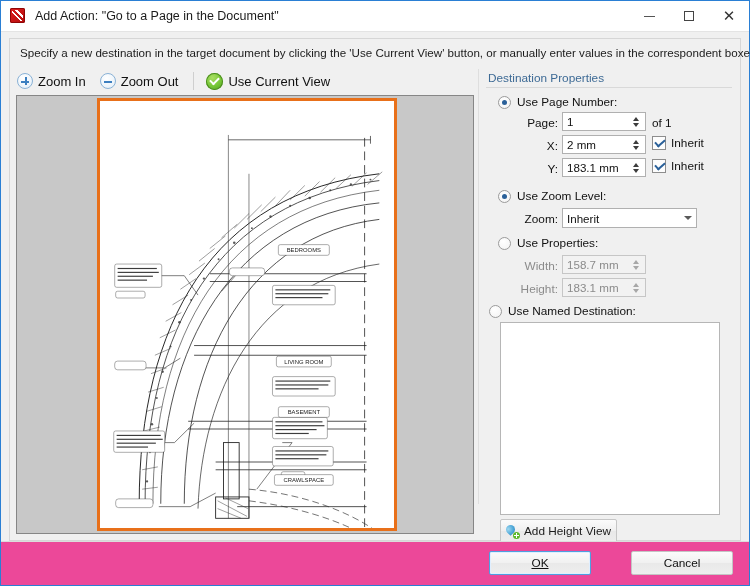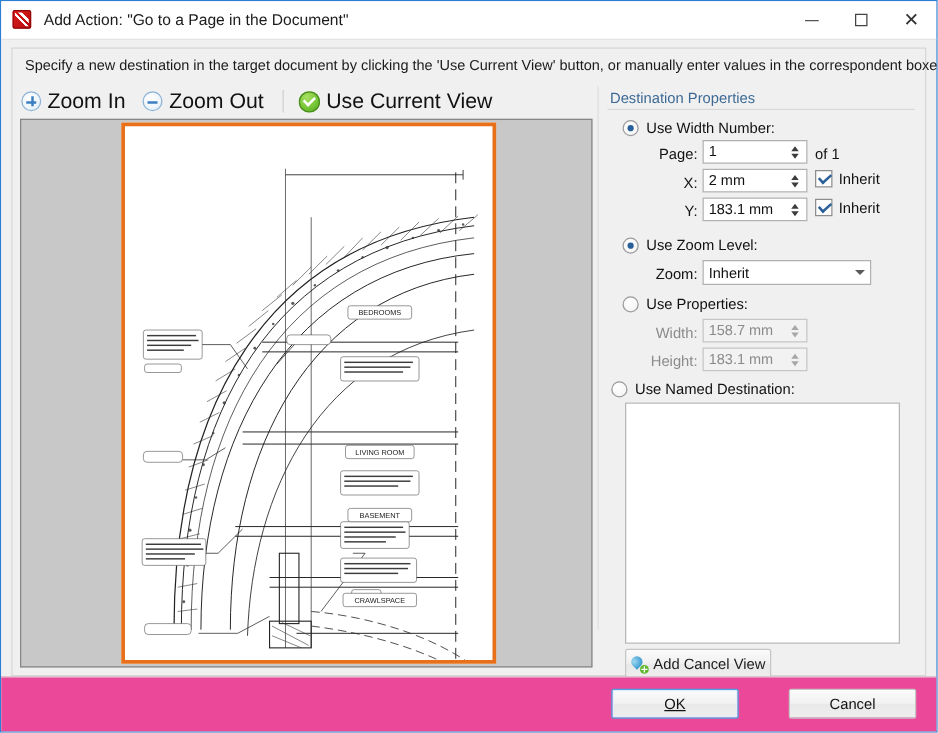--- a/index.html
+++ b/index.html
@@ -77,21 +77,21 @@
     position:absolute;left:0;top:0;width:468px;bottom:0;
   }
   .toolbar{
     position:absolute;left:0;top:0;right:0;height:28px;
     display:flex;align-items:center;
   }
   .tb-item{
     display:flex;align-items:center;height:22px;padding:0 7px 0 3px;
     margin-left:4px;border-radius:2px;cursor:default;
   }
-  .tb-label{font-size:17px;color:#111;margin-left:5px;white-space:nowrap;}
+  .tb-label{font-size:13px;color:#111;margin-left:5px;white-space:nowrap;}
   .ico-circle{
     width:16px;height:16px;border-radius:50%;
     border:1px solid #8ab2d6;box-sizing:border-box;
     background:radial-gradient(circle at 40% 32%,#ffffff 0%,#eef5fb 60%,#dcebf7 100%);
     position:relative;flex:0 0 auto;
   }
   .ico-circle .h{position:absolute;left:3px;top:7px;width:8px;height:2px;background:#3c7fc0;}
   .ico-circle .v{position:absolute;left:7px;top:3px;width:2px;height:8px;background:#3c7fc0;}
   .ico-check{
     width:17px;height:17px;border-radius:50%;flex:0 0 auto;
@@ -451,21 +451,21 @@
           </div>
         </div>
 
         <div class="right-pane">
           <div class="vdiv"></div>
           <div class="grp-title">Destination Properties</div>
           <div class="grp-line"></div>
 
           <div class="row" style="left:20px;top:28px;">
             <span class="radio on"></span>
-            <span class="radio-label">Use Width Number:</span>
+            <span class="radio-label">Use Page Number:</span>
           </div>
 
           <div class="fld-label" style="left:20px;top:49px;width:60px;">Page:</div>
           <div class="spin" style="left:84px;top:45px;width:84px;">
             <span class="val">1</span>
             <span class="arrows">
                 <i class="ar-up"></i>
                 <i class="ar-dn"></i>
               </span>
           </div>
@@ -534,21 +534,21 @@
             <span class="radio"></span>
             <span class="radio-label">Use Named Destination:</span>
           </div>
           <div class="listbox" style="left:22px;top:255px;width:220px;height:193px;"></div>
 
           <div class="btn" style="left:22px;top:452px;width:117px;">
             <span class="pin-icon">
                 <i class="head"></i>
                 <i class="plus"></i>
               </span>
-            <span>Add Cancel View</span>
+            <span>Add Height View</span>
           </div>
           <div class="btn" style="left:147px;top:452px;width:95px;margin-top:36px;">
             <span class="trash-icon">
                 <i class="lid"></i>
                 <i class="can"></i>
               </span>
             <span>Delete</span>
           </div>
         </div>
 

